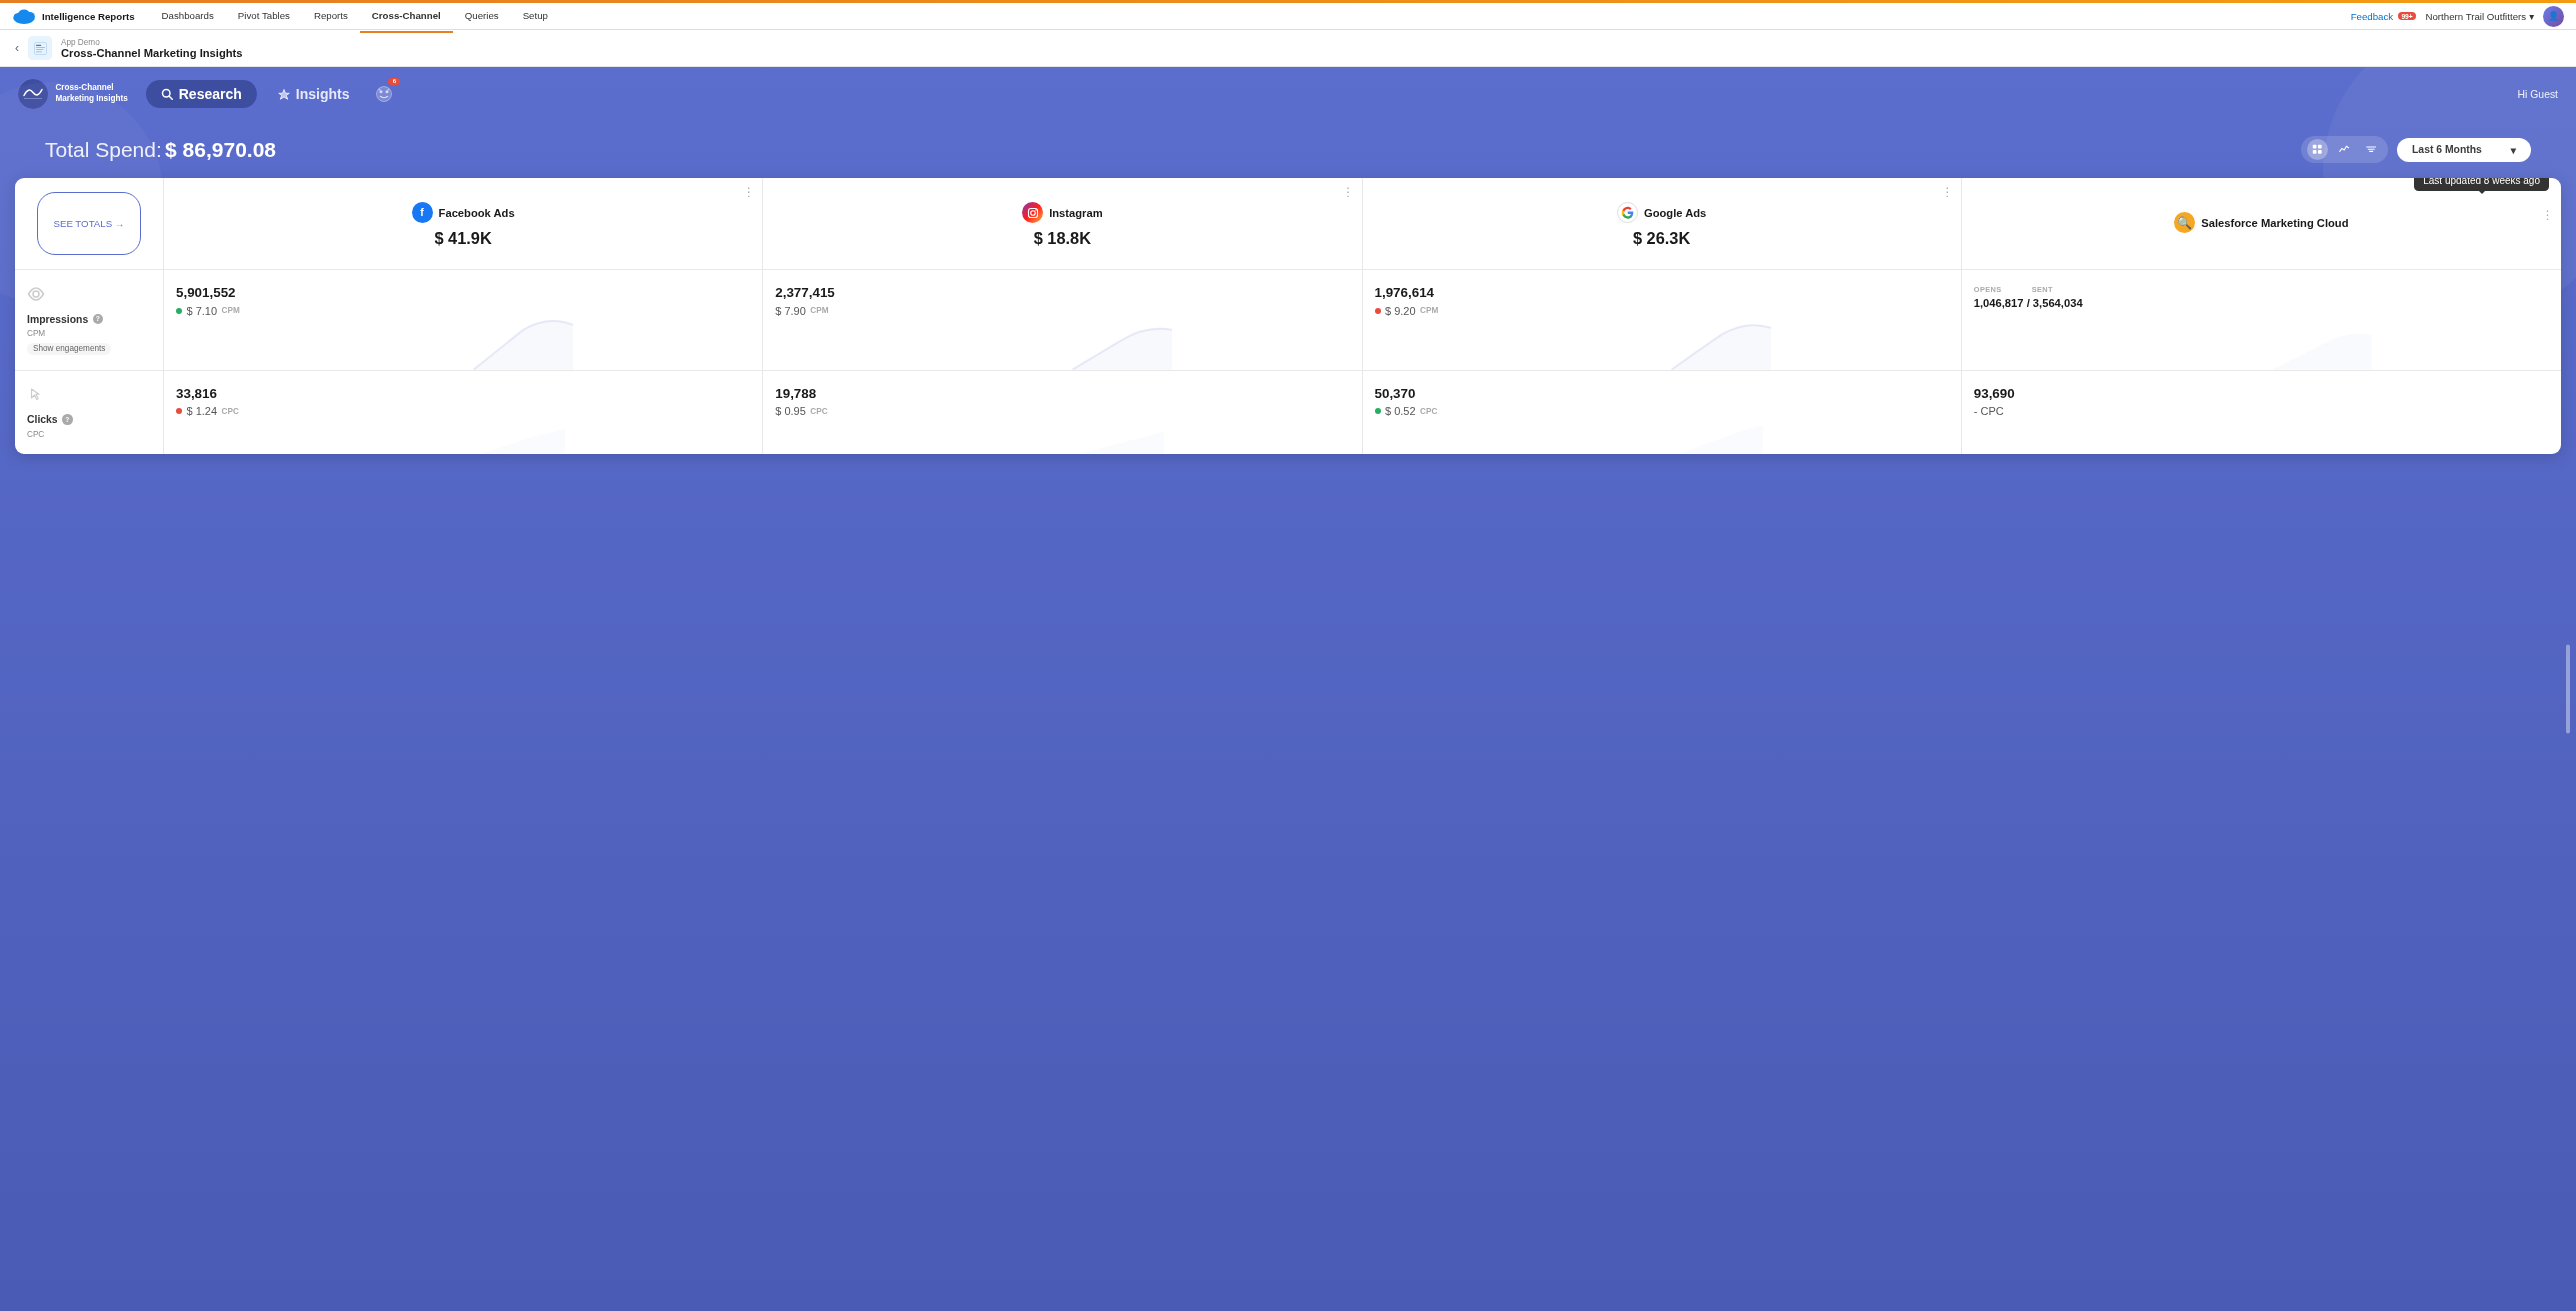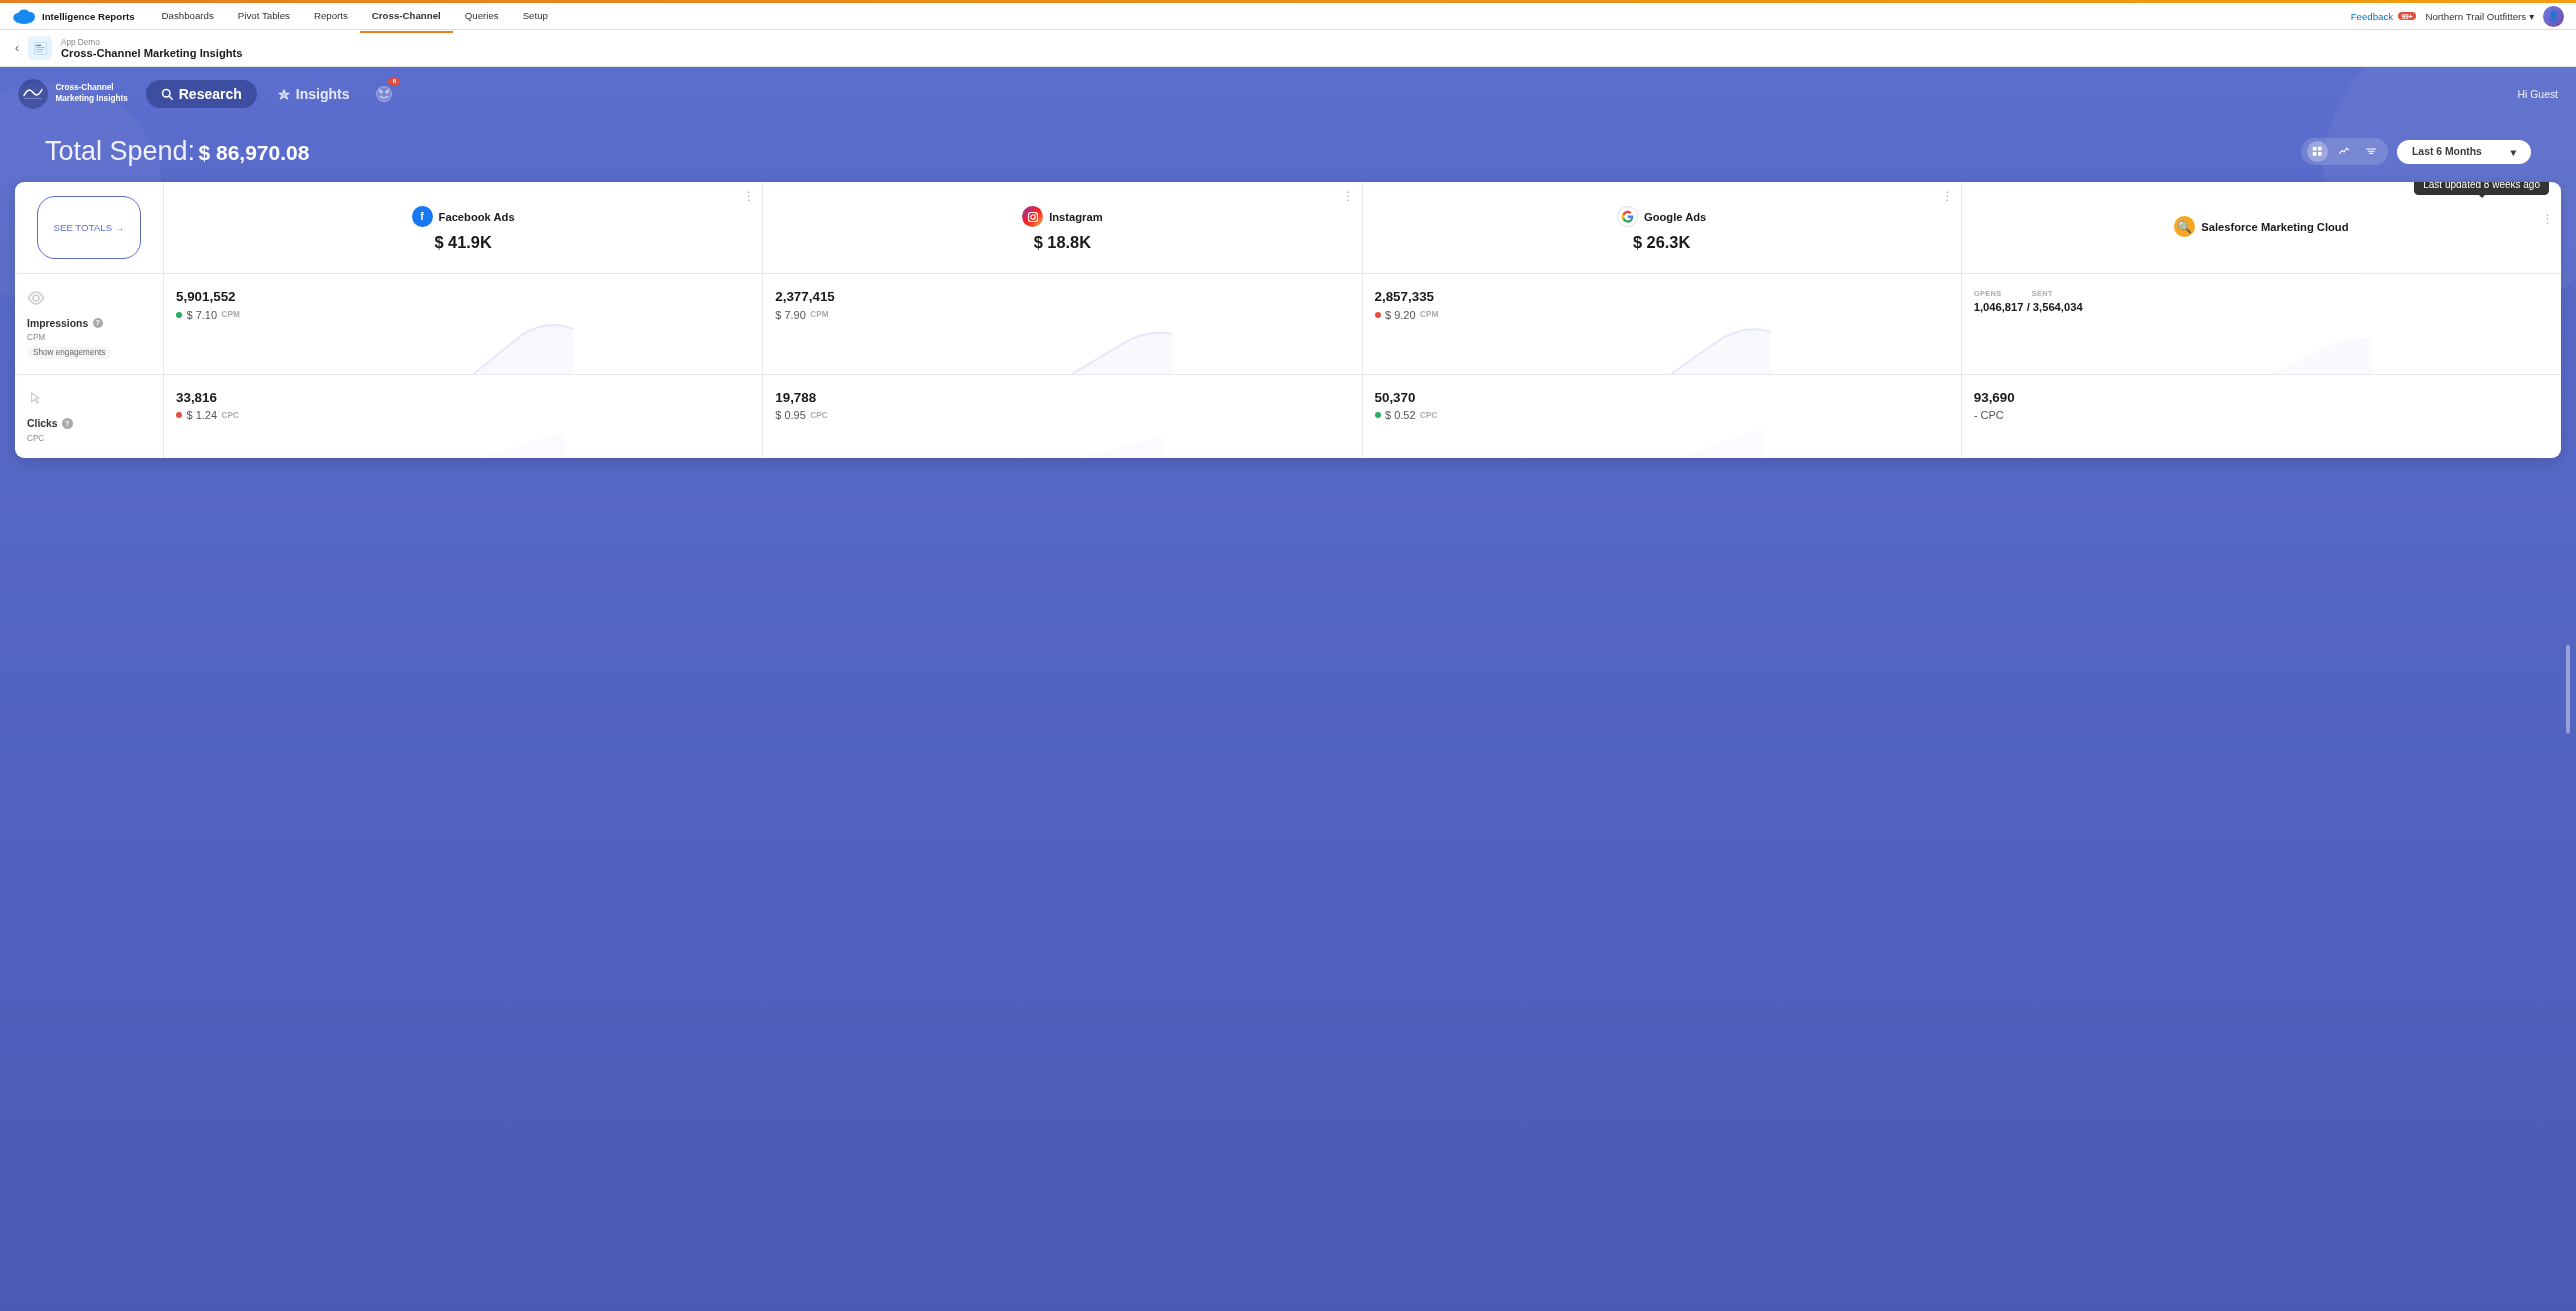--- a/index.html
+++ b/index.html
@@ -251,21 +251,21 @@
     }
 
     
     .total-spend-section {
       padding: 15px 45px 15px 45px;
       display: flex;
       align-items: center;
       justify-content: space-between;
     }
     .total-spend-label {
-      font-size: 27px;
+      font-size: 21px;
       color: rgba(255,255,255,0.9);
       font-weight: 400;
     }
     .total-spend-amount {
       font-size: 21px;
       color: white;
       font-weight: 700;
     }
     .spend-controls {
       display: flex;
@@ -788,21 +788,21 @@
           <span class="cell-sub-value">$ 7.90</span>
           <span class="cell-label">CPM</span>
         </div>
       </div>
 
       <div class="data-cell">
         <svg class="cell-bg-chart" viewBox="0 0 100 60">
           <path d="M0 60 Q25 42 50 25 Q75 10 100 18 L100 60 Z" fill="#5b6dcd" opacity="0.3"></path>
           <path d="M0 60 Q25 42 50 25 Q75 10 100 18" stroke="#5b6dcd" stroke-width="2" fill="none"></path>
         </svg>
-        <div class="cell-main-value">2,857,335</div>
+        <div class="cell-main-value">1,976,614</div>
         <div class="cell-sub-row">
           <div class="cell-indicator red"></div>
           <span class="cell-sub-value">$ 9.20</span>
           <span class="cell-label">CPM</span>
         </div>
       </div>
 
       <div class="data-cell">
         <svg class="cell-bg-chart" viewBox="0 0 100 60">
           <path d="M0 60 Q25 48 50 35 Q75 20 100 25 L100 60 Z" fill="#5b6dcd" opacity="0.25"></path>

